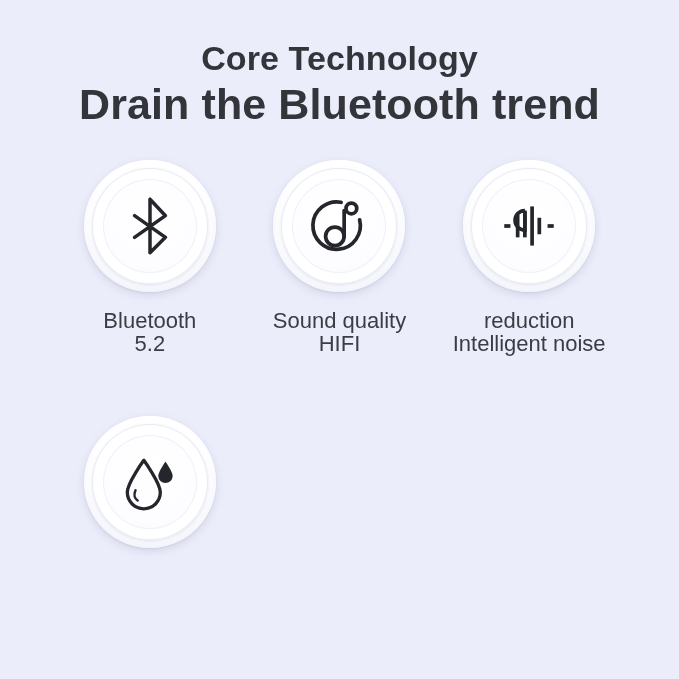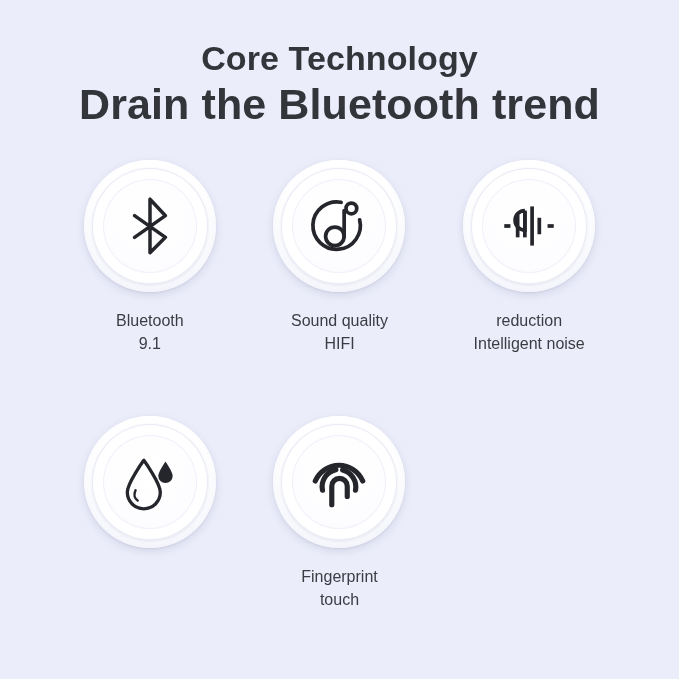--- a/index.html
+++ b/index.html
@@ -103,21 +103,21 @@
     width: 66px;
     height: 66px;
     display: block;
   }
   .glyph svg { display: block; width: 100%; height: 100%; }
 
   .caption {
     margin-top: 17px;
     text-align: center;
     color: #3b3d44;
-    font-size: 16px;
+    font-size: 22px;
     line-height: 23px;
     user-select: none;
   }
   .caption .cl { display: block; white-space: nowrap; }
 </style>
 </head>
 <body>
 
 <div class="banner">
 
@@ -131,21 +131,21 @@
     <div class="cell">
       <div class="puck">
         <span class="glyph">
           <svg viewBox="0 0 64 64" fill="none" stroke="#24262b" stroke-width="3.4" stroke-linecap="round" stroke-linejoin="round">
             <path d="M32 6 L32 58 L47 43 L17 22 M17 43 L47 22 L32 6"></path>
           </svg>
         </span>
       </div>
       <div class="caption">
         <span class="cl">Bluetooth</span>
-        <span class="cl">9.1</span>
+        <span class="cl">5.2</span>
       </div>
     </div>
 
     <div class="cell">
       <div class="puck">
         <span class="glyph">
           <svg viewBox="0 0 64 64" fill="none" stroke="#24262b" stroke-width="3.6" stroke-linecap="round">
             <path d="M34 9 A23 23 0 1 0 52 26"></path>
             <circle cx="28" cy="42" r="9"></circle>
             <path d="M37 42 L37 17"></path>
@@ -184,32 +184,16 @@
         <span class="glyph">
           <svg viewBox="0 0 64 64" fill="none" stroke="#24262b" stroke-width="3.2" stroke-linecap="round" stroke-linejoin="round">
             <path d="M26 11 C26 11 10 33 10 42 A16 16 0 0 0 42 42 C42 33 26 11 26 11 Z"></path>
             <path d="M18 40 C16 44 17 48 20 50" stroke-width="2.4"></path>
             <path d="M47 12 C47 12 40 22 40 26 A7 7 0 0 0 54 26 C54 22 47 12 47 12 Z" fill="#24262b" stroke="none"></path>
           </svg>
         </span>
       </div>
     </div>
 
-    <div class="cell">
-      <div class="puck">
-        <span class="glyph">
-          <svg viewBox="0 0 64 64" fill="none" stroke="#24262b" stroke-linecap="round">
-            <path d="M9 31 A25 25 0 0 1 55 31" stroke-width="5"></path>
-            <path d="M16 40 A17 17 0 0 1 29 20" stroke-width="5"></path>
-            <path d="M48 40 A17 17 0 0 0 35.5 20.3" stroke-width="5"></path>
-            <path d="M25 54 L25 36 A7.5 7.5 0 0 1 40 36 L40 46" stroke-width="5"></path>
-          </svg>
-        </span>
-      </div>
-      <div class="caption">
-        <span class="cl">Fingerprint</span>
-        <span class="cl">touch</span>
-      </div>
-    </div>
 
 
   </div>
 </div>
 
 </body></html>

